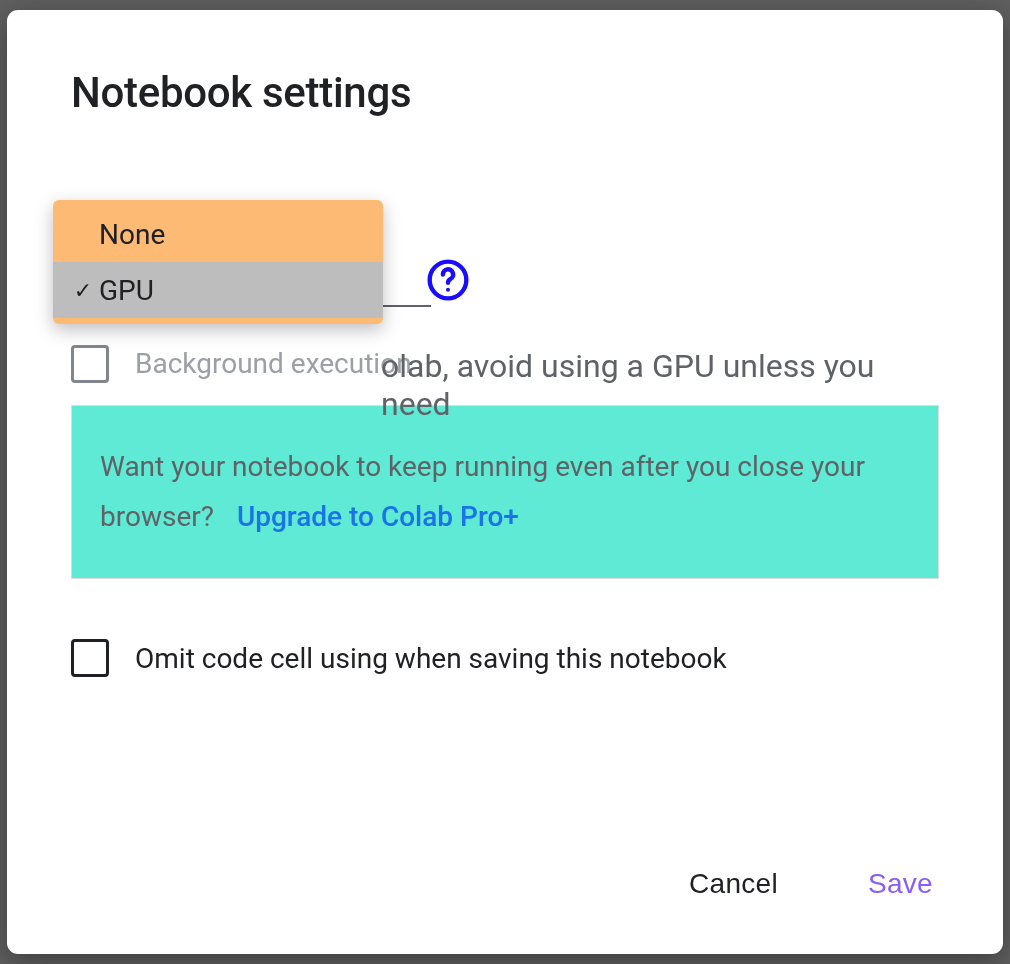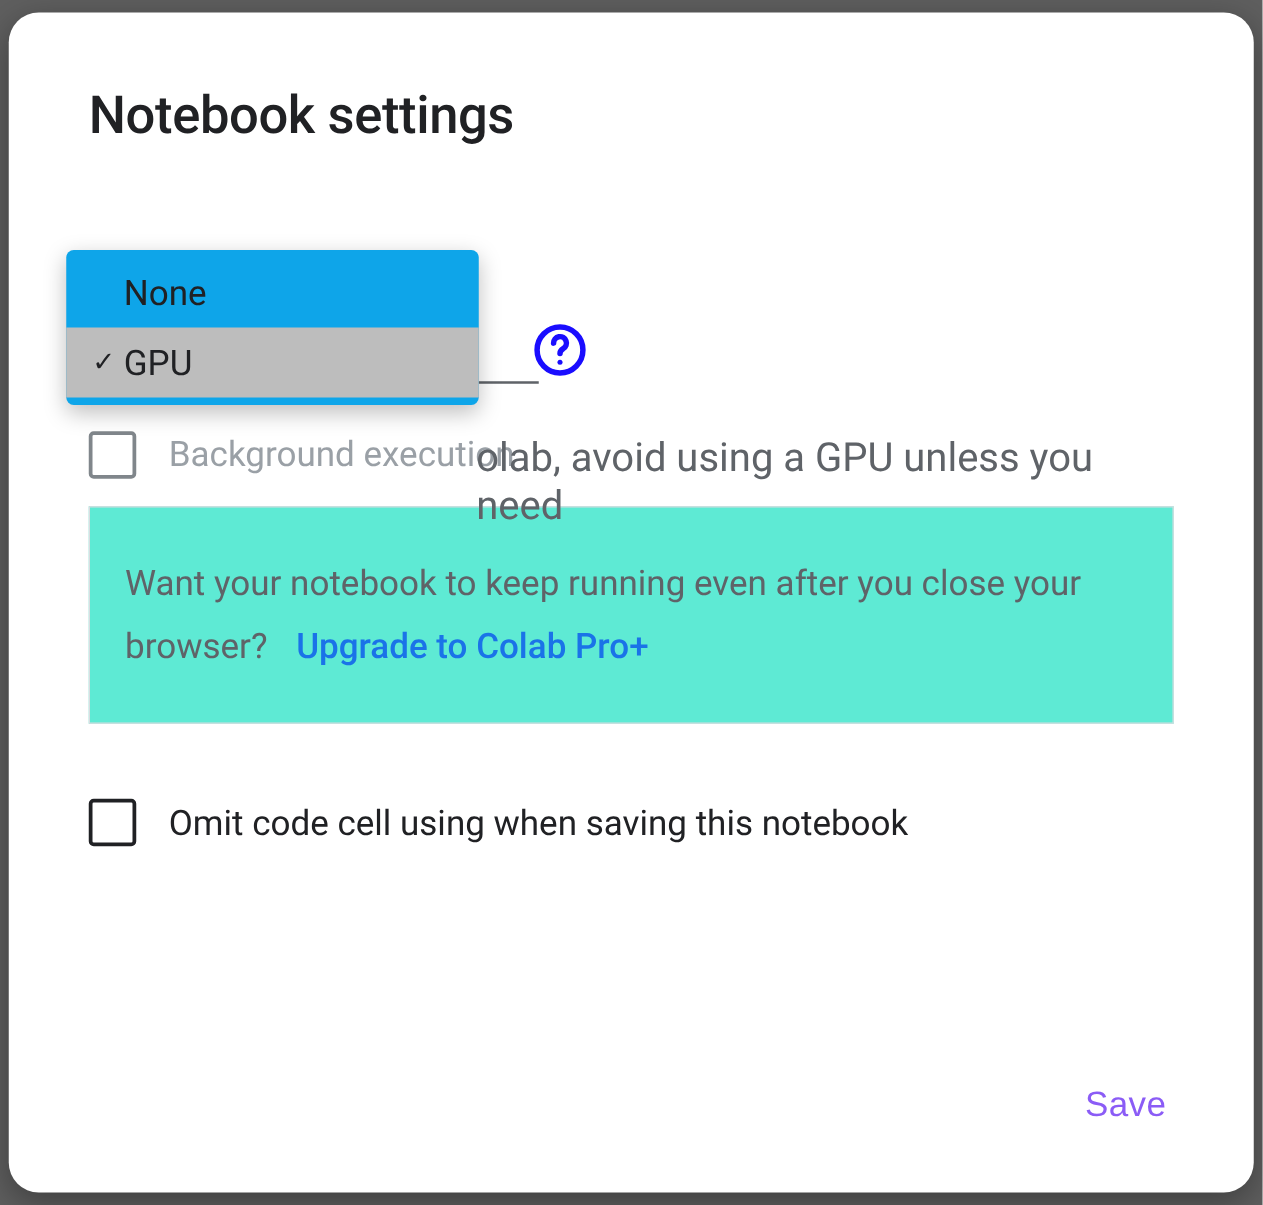--- a/index.html
+++ b/index.html
@@ -12,21 +12,21 @@
     position: relative;
     overflow: hidden;
   }
   .dialog {
     position: absolute;
     left: 7px;
     top: 10px;
     width: 996px;
     height: 944px;
     background: #ffffff;
-    border-radius: 24px;
+    border-radius: 11px;
     box-shadow: 0 8px 28px rgba(0,0,0,0.35);
     padding: 58px 64px 40px 64px;
   }
   .title {
     font-size: 42px;
     font-weight: 500;
     color: #202124;
     margin: 0 0 60px 0;
     letter-spacing: -0.3px;
   }
@@ -58,21 +58,21 @@
     justify-content: center;
     color: #1a0dff;
     cursor: pointer;
   }
   .help-icon svg { width: 44px; height: 44px; }
   .dropdown {
     position: absolute;
     left: -18px;
     top: -37px;
     width: 330px;
-    background: #0ea5e9;
+    background: #fdba74;
     border-radius: 6px;
     box-shadow: 0 6px 18px rgba(0,0,0,0.25);
     padding: 6px 0;
     z-index: 50;
   }
   .dropdown-item {
     height: 56px;
     display: flex;
     align-items: center;
     padding: 0 28px 0 18px;
@@ -212,16 +212,17 @@
     </div>
 
     <div class="chk-row enabled">
       <div class="checkbox dark"></div>
       <span>Omit code cell using when saving this notebook</span>
     </div>
 
   </div>
 
   <div class="footer">
+    <button class="btn btn-cancel">Cancel</button>
     <button class="btn btn-save">Save</button>
   </div>
 
 </div>
 
 </body></html>

